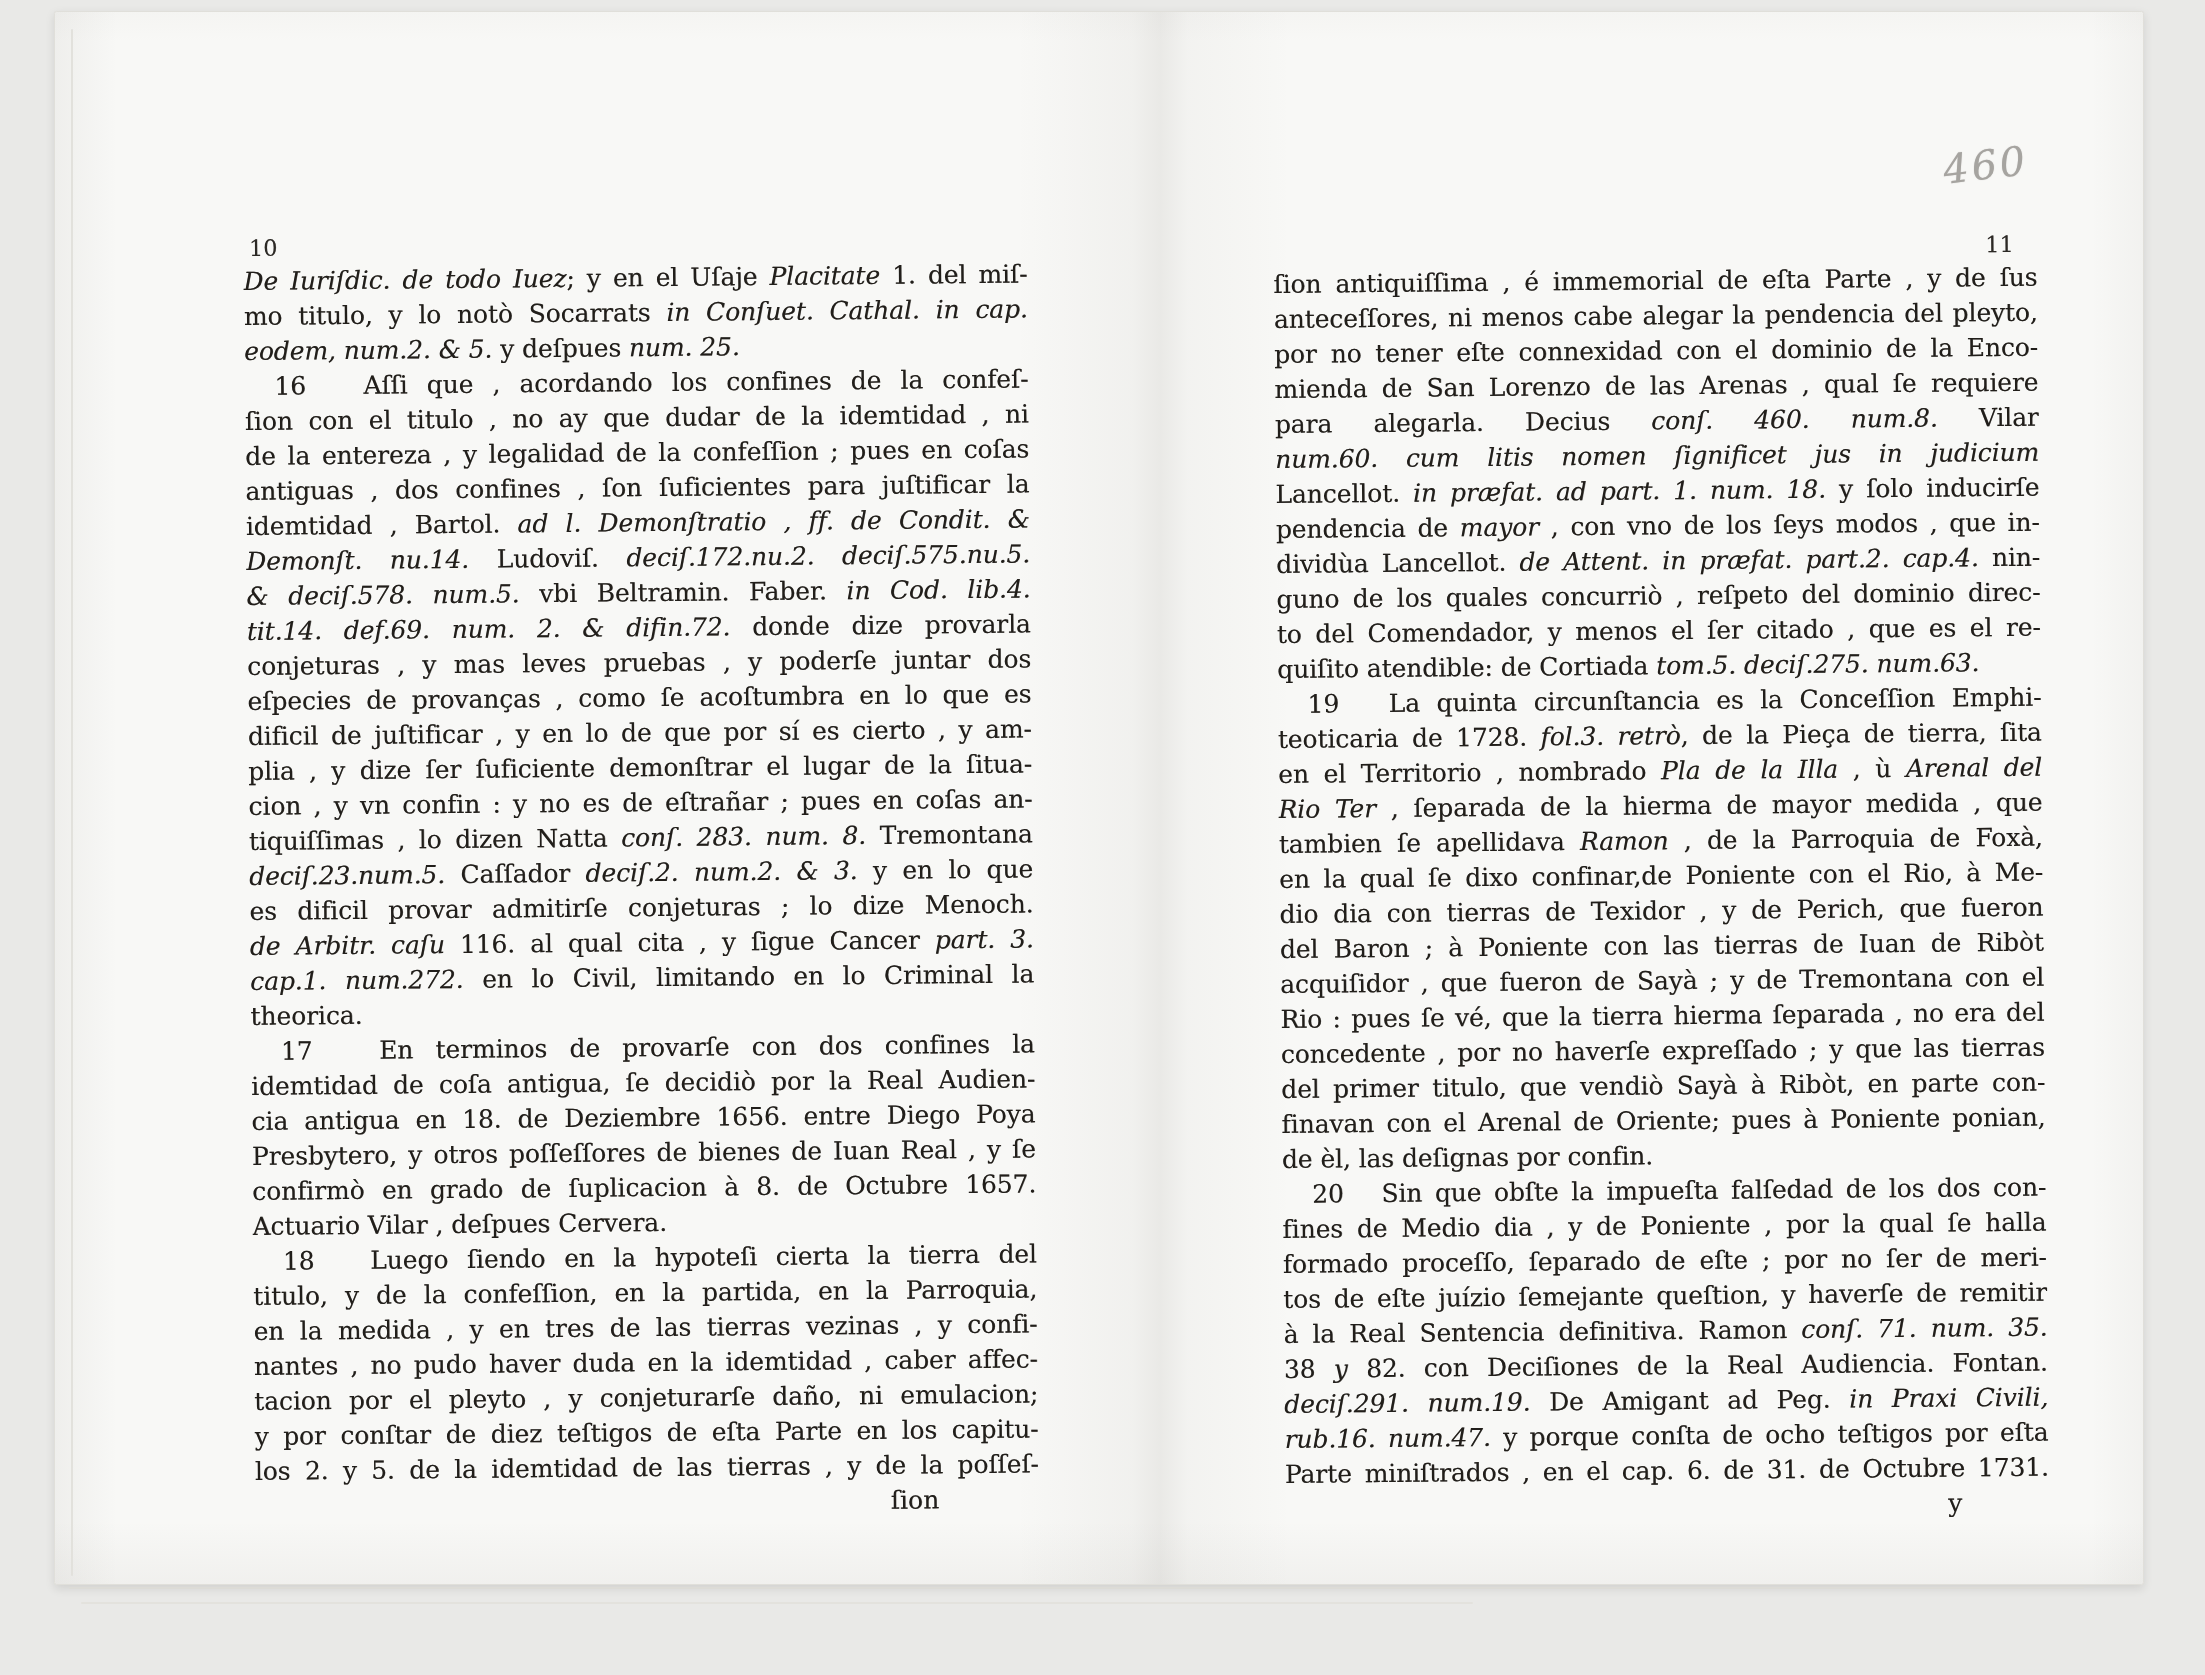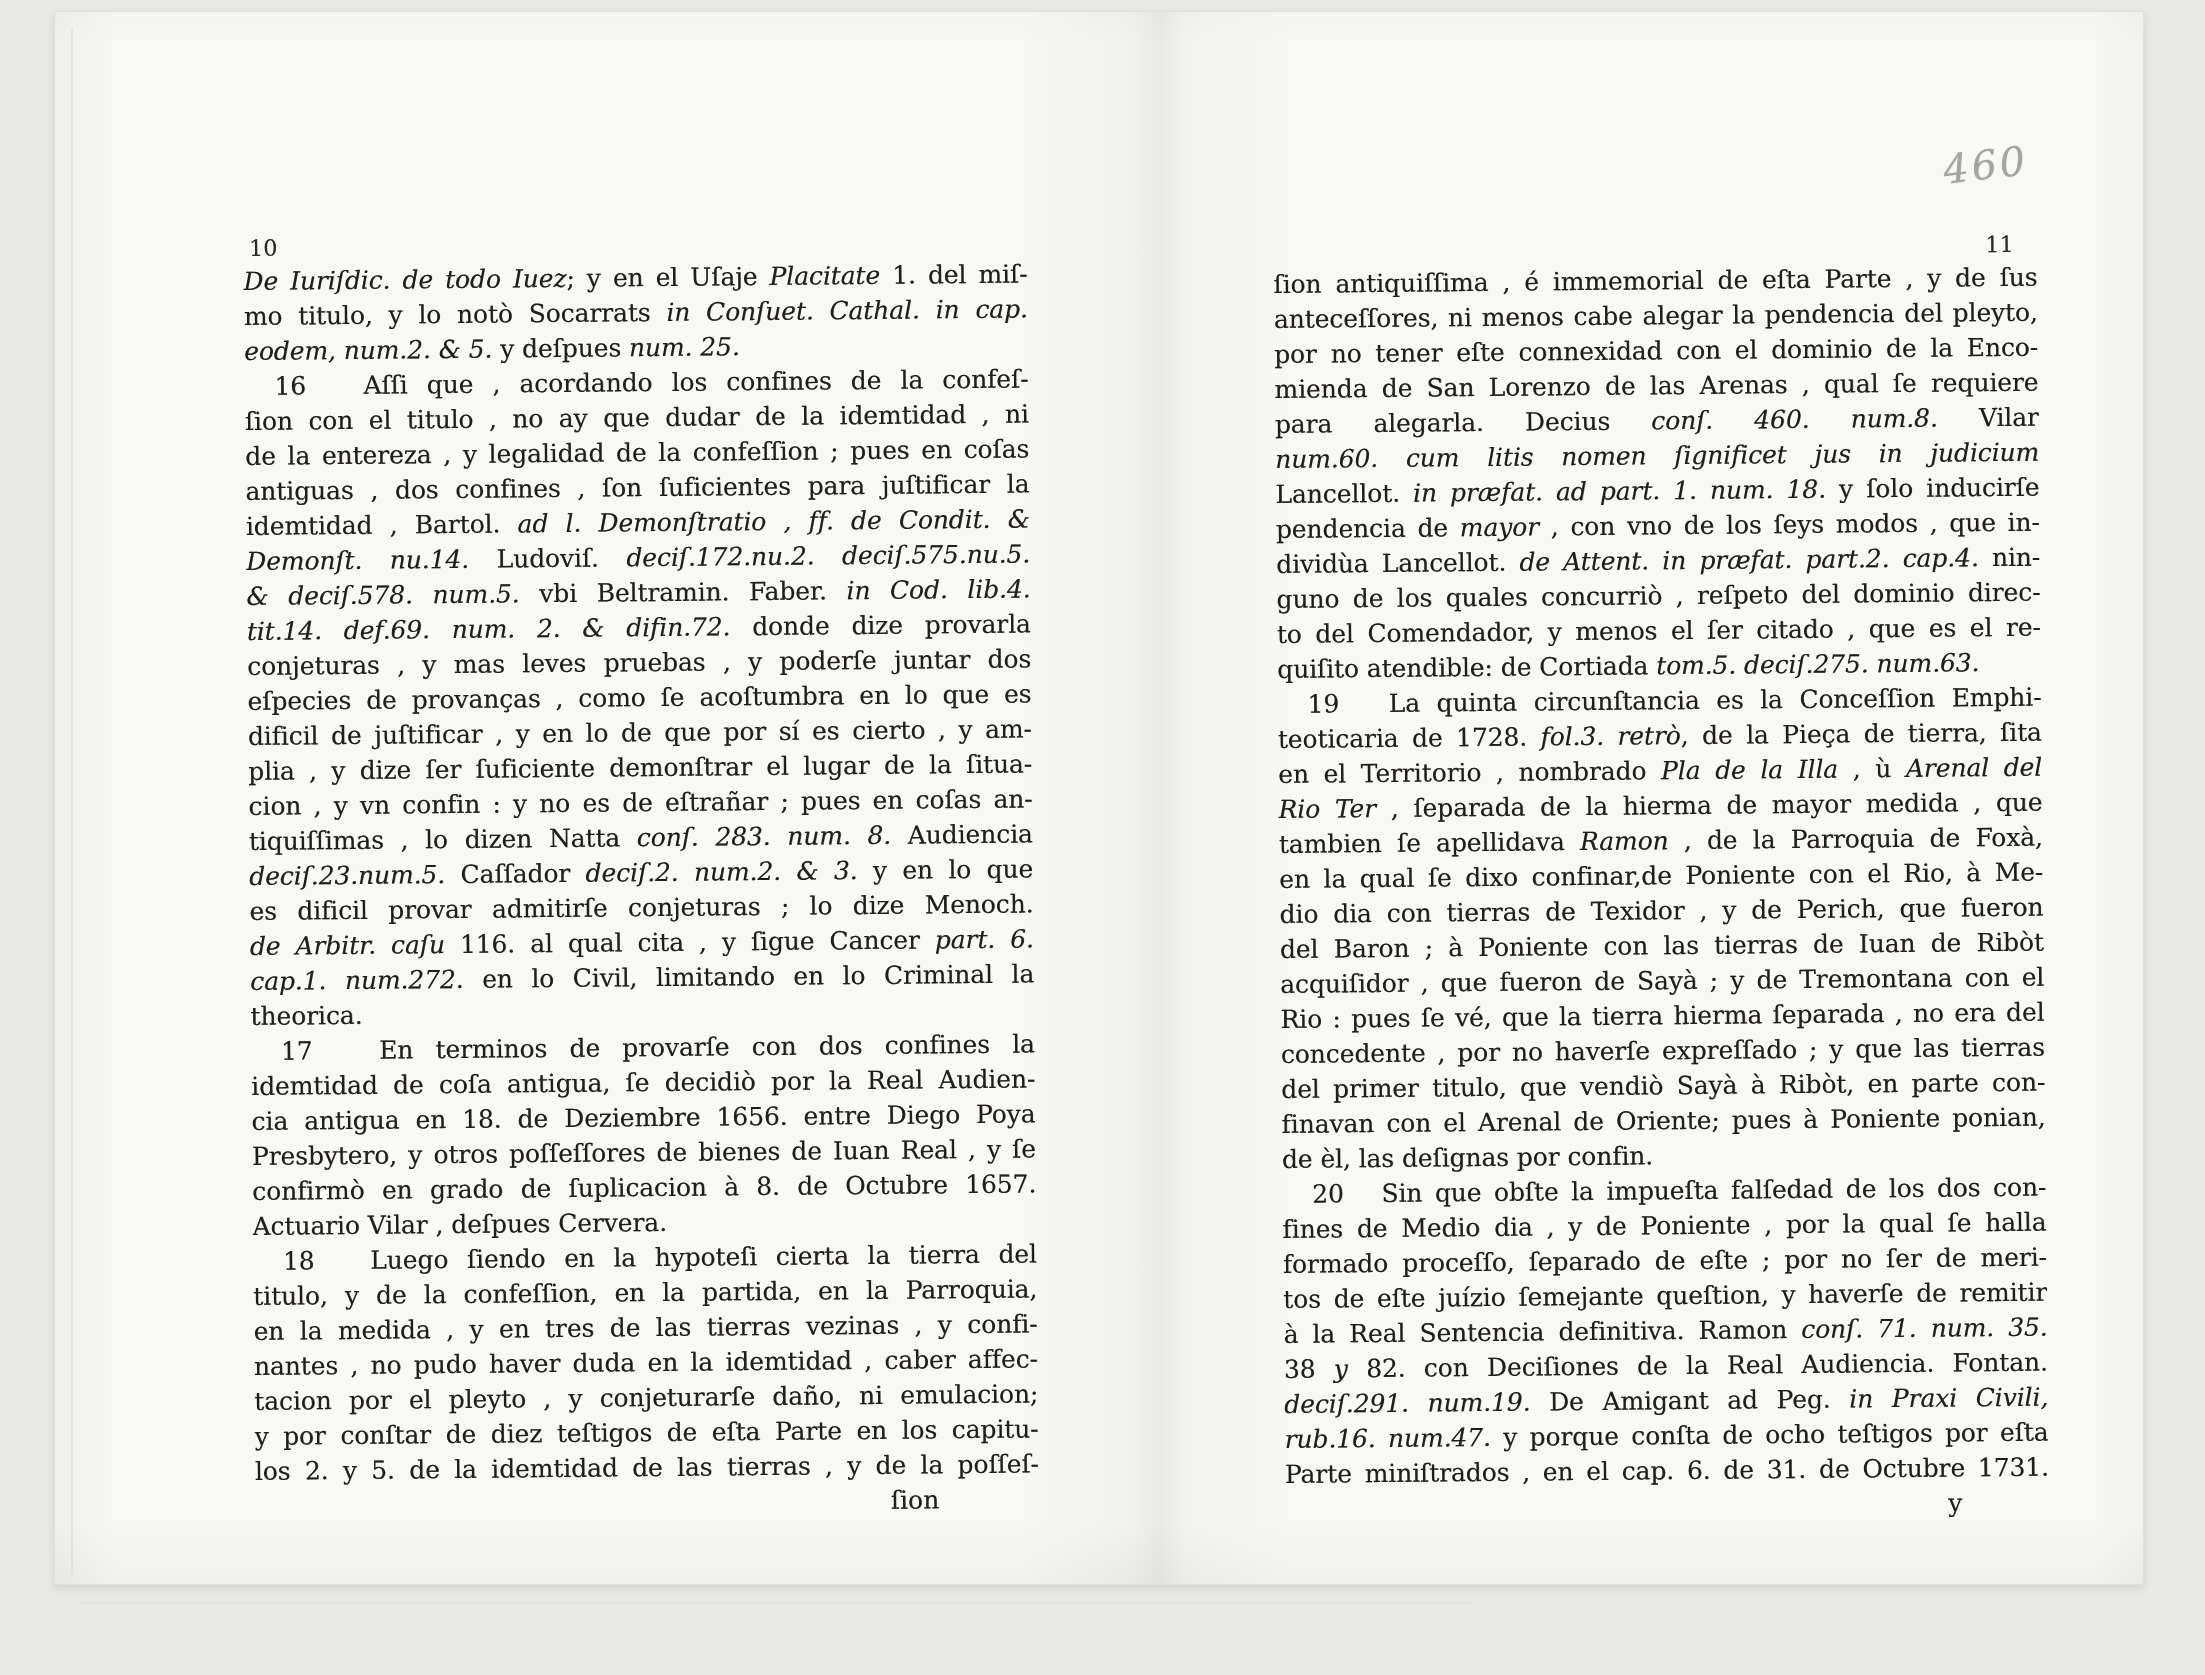--- a/index.html
+++ b/index.html
@@ -87,24 +87,24 @@
       <div class="line"><span class="rm">antiguas , dos confines , ſon ſuficientes para juſtificar la</span></div>
       <div class="line"><span class="rm">idemtidad , Bartol. </span><span class="it">ad l. Demonſtratio , ff. de Condit. &amp;</span></div>
       <div class="line"><span class="it">Demonſt. nu.14. </span><span class="rm">Ludoviſ. </span><span class="it">deciſ.172.nu.2. deciſ.575.nu.5.</span></div>
       <div class="line"><span class="it">&amp; deciſ.578. num.5. </span><span class="rm">vbi Beltramin. Faber. </span><span class="it">in Cod. lib.4.</span></div>
       <div class="line"><span class="it">tit.14. def.69. num. 2. &amp; difin.72. </span><span class="rm">donde dize provarla</span></div>
       <div class="line"><span class="rm">conjeturas , y mas leves pruebas , y poderſe juntar dos</span></div>
       <div class="line"><span class="rm">eſpecies de provanças , como ſe acoſtumbra en lo que es</span></div>
       <div class="line"><span class="rm">dificil de juſtificar , y en lo de que por sí es cierto , y am-</span></div>
       <div class="line"><span class="rm">plia , y dize ſer ſuficiente demonſtrar el lugar de la ſitua-</span></div>
       <div class="line"><span class="rm">cion , y vn confin : y no es de eſtrañar ; pues en coſas an-</span></div>
-      <div class="line"><span class="rm">tiquiſſimas , lo dizen Natta </span><span class="it">conſ. 283. num. 8. </span><span class="rm">Audiencia</span></div>
+      <div class="line"><span class="rm">tiquiſſimas , lo dizen Natta </span><span class="it">conſ. 283. num. 8. </span><span class="rm">Tremontana</span></div>
       <div class="line"><span class="it">deciſ.23.num.5. </span><span class="rm">Caſſador </span><span class="it">deciſ.2. num.2. &amp; 3. </span><span class="rm">y en lo que</span></div>
       <div class="line"><span class="rm">es dificil provar admitirſe conjeturas ; lo dize Menoch.</span></div>
-      <div class="line"><span class="it">de Arbitr. caſu </span><span class="rm">116. al qual cita , y ſigue Cancer </span><span class="it">part. 6.</span></div>
+      <div class="line"><span class="it">de Arbitr. caſu </span><span class="rm">116. al qual cita , y ſigue Cancer </span><span class="it">part. 3.</span></div>
       <div class="line"><span class="it">cap.1. num.272. </span><span class="rm">en lo Civil, limitando en lo Criminal la</span></div>
       <div class="line pe"><span class="rm">theorica.</span></div>
       <div class="line ps"><span class="rm">17&nbsp;&nbsp; En terminos de provarſe con dos confines la</span></div>
       <div class="line"><span class="rm">idemtidad de coſa antigua, ſe decidiò por la Real Audien-</span></div>
       <div class="line"><span class="rm">cia antigua en 18. de Deziembre 1656. entre Diego Poya</span></div>
       <div class="line"><span class="rm">Presbytero, y otros poſſeſſores de bienes de Iuan Real , y ſe</span></div>
       <div class="line"><span class="rm">confirmò en grado de ſuplicacion à 8. de Octubre 1657.</span></div>
       <div class="line pe"><span class="rm">Actuario Vilar , deſpues Cervera.</span></div>
       <div class="line ps"><span class="rm">18&nbsp;&nbsp; Luego ſiendo en la hypoteſi cierta la tierra del</span></div>
       <div class="line"><span class="rm">titulo, y de la confeſſion, en la partida, en la Parroquia,</span></div>

